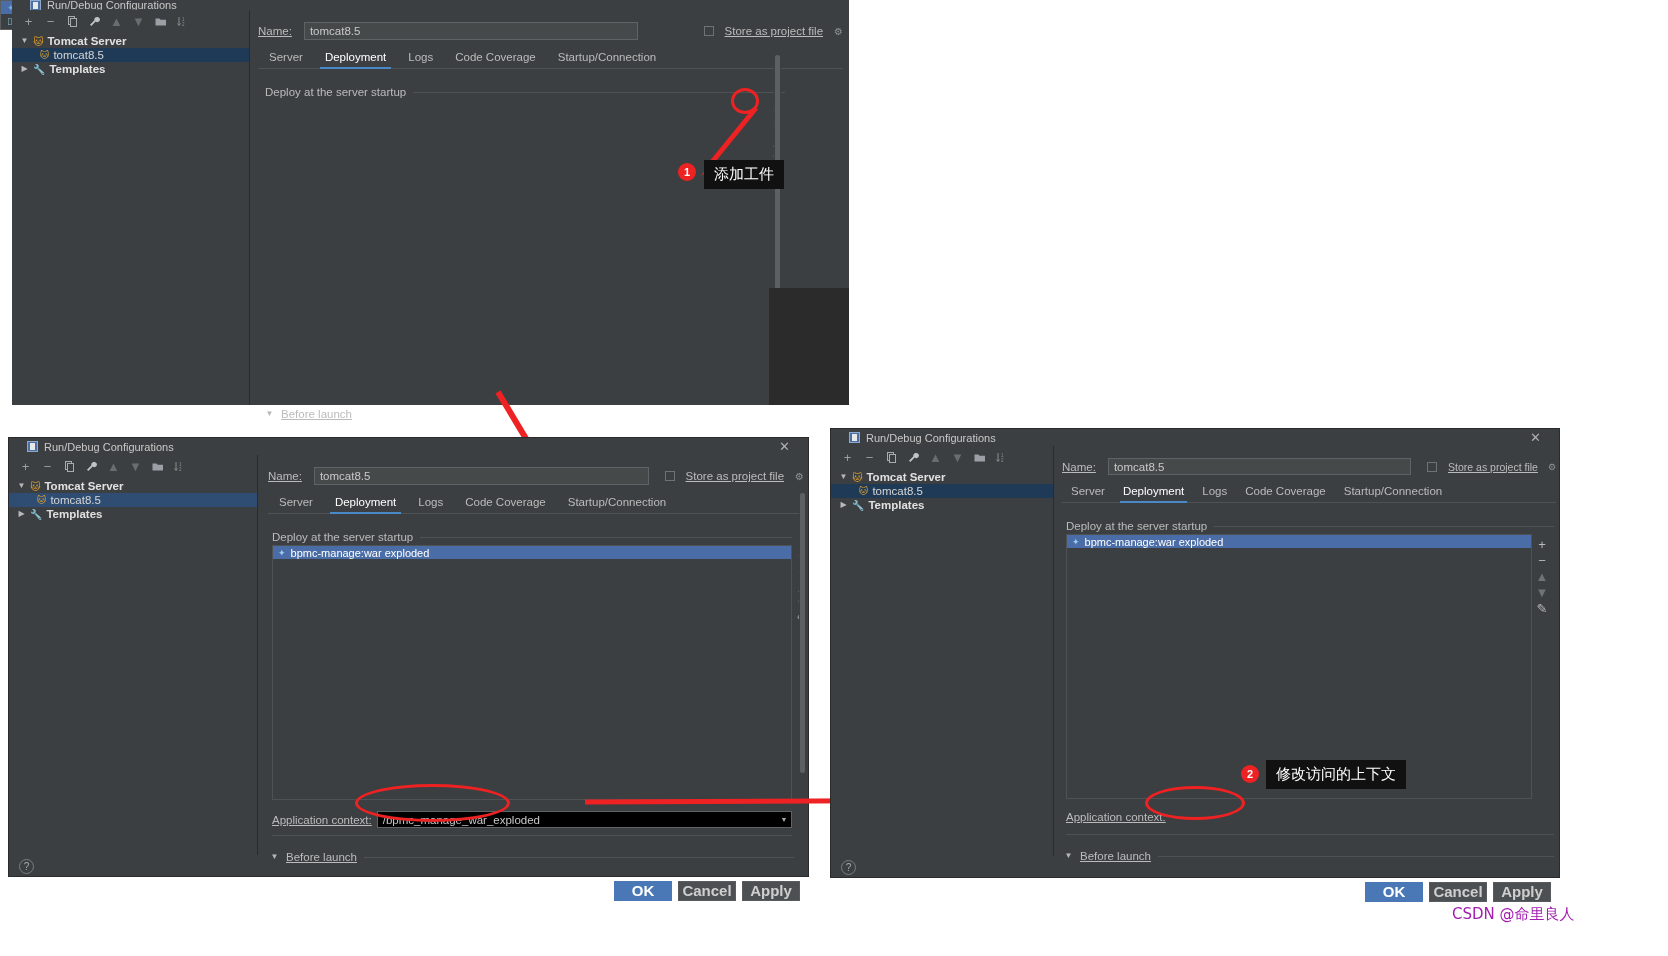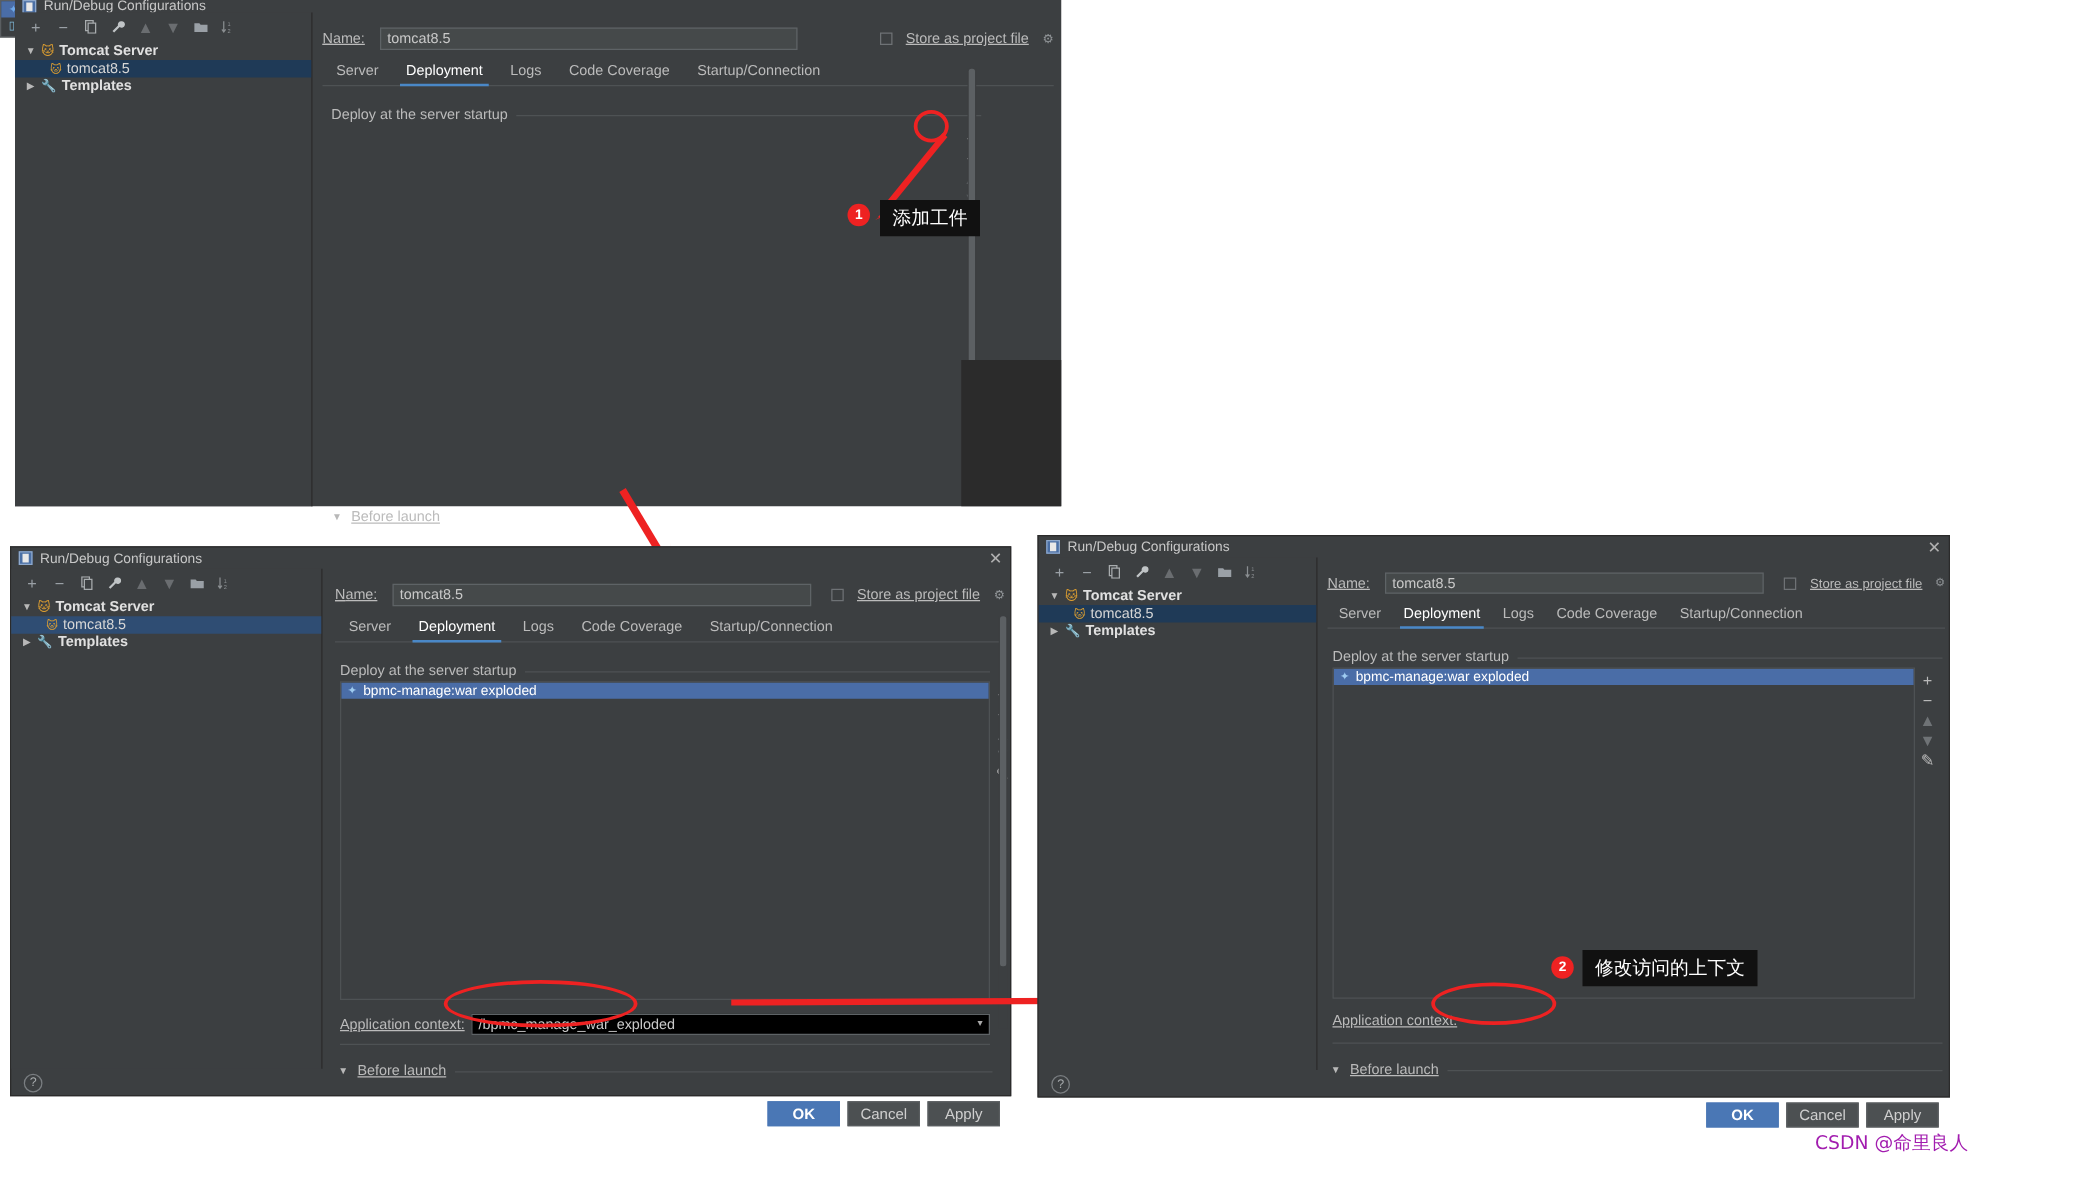--- a/index.html
+++ b/index.html
@@ -10,21 +10,21 @@
     font-family:"Liberation Sans","DejaVu Sans",sans-serif;
     font-size:12px;
     position:relative;
     overflow:hidden;
     -webkit-font-smoothing:antialiased;
   }
   .abs{position:absolute;}
 
   
   .dlg{position:absolute;background:#3c3f41;color:#bbbbbb;box-sizing:border-box;}
-  .titlebar{height:17px;display:flex;align-items:center;padding:0 6px;font-size:11px;color:#c8c8c8;box-sizing:border-box;}
+  .titlebar{height:17px;display:flex;align-items:center;padding:0 18px;font-size:11px;color:#c8c8c8;box-sizing:border-box;}
   .titlebar .ttl{margin-left:6px;}
   .tb-ico{width:11px;height:11px;background:#4a6fa5;border:1px solid #8fa9cc;box-sizing:border-box;position:relative;display:inline-block;}
   .tb-ico:after{content:"";position:absolute;left:2px;top:1px;width:5px;height:7px;background:#e8e8e8;}
   .win-close{margin-left:auto;font-size:13px;color:#b0b0b0;line-height:1;cursor:default;}
 
   
   .tree-toolbar{display:flex;align-items:center;gap:9px;padding:5px 8px 4px 10px;box-sizing:border-box;}
   .tbtn{color:#9aa0a6;font-size:13px;line-height:12px;width:13px;height:13px;display:flex;align-items:center;justify-content:center;}
   .tbtn.dim{color:#6a6d70;}
   .tbtn svg{display:block;}
@@ -64,23 +64,23 @@
   .sidebtns{display:flex;flex-direction:column;align-items:center;gap:0;}
   .sbtn{width:14px;height:16px;display:flex;align-items:center;justify-content:center;color:#b9b9b9;font-size:13px;line-height:1;}
   .sbtn.dim{color:#6f7376;}
 
   .combo{background:#000000;border:1px solid #5e6366;box-sizing:border-box;display:flex;align-items:center;}
   .combo .val{flex:1;padding:0 5px;color:#c9c9c9;font-size:11.5px;overflow:hidden;white-space:nowrap;}
   .combo .arrow{width:14px;display:flex;align-items:center;justify-content:center;color:#a9a9a9;font-size:7px;}
 
   .footbar{display:flex;align-items:center;}
   .help{width:15px;height:15px;border-radius:50%;border:1px solid #7a7e81;color:#a8acae;font-size:10px;display:flex;align-items:center;justify-content:center;box-sizing:border-box;}
-  .btn{height:20px;min-width:58px;display:flex;align-items:center;justify-content:center;font-size:12px;border:1px solid #5a5f62;box-sizing:border-box;color:#cfcfcf;background:#4c5052;margin-top:48px;}
+  .btn{height:20px;min-width:58px;display:flex;align-items:center;justify-content:center;font-size:15px;border:1px solid #5a5f62;box-sizing:border-box;color:#cfcfcf;background:#4c5052;margin-top:48px;}
   .btn.primary{background:#4a77b5;border-color:#4a77b5;color:#ffffff;font-weight:bold;}
-  .btn.flat{border-color:#585c5f;}
+  .btn.flat{border-color:#585c5f;font-weight:bold;}
 
   
   .popup{background:#3c3f41;border:1px solid #5a5e61;box-sizing:border-box;}
   .popitem{display:flex;align-items:center;gap:5px;height:13px;padding:0 6px;font-size:10.5px;color:#cfcfcf;white-space:nowrap;box-sizing:border-box;}
   .popitem.sel{background:#4a6da7;color:#ffffff;}
 
   
   .ann-ellipse{position:absolute;border:3px solid #ee2222;border-radius:50%;box-sizing:border-box;pointer-events:none;}
   .ann-circle-num{position:absolute;width:18px;height:18px;border-radius:50%;background:#ee2222;color:#ffffff;font-size:11px;display:flex;align-items:center;justify-content:center;font-weight:bold;}
   .ann-tip{position:absolute;background:#111111;color:#ffffff;font-size:15px;padding:5px 10px;white-space:nowrap;font-family:"DejaVu Sans",sans-serif;}

